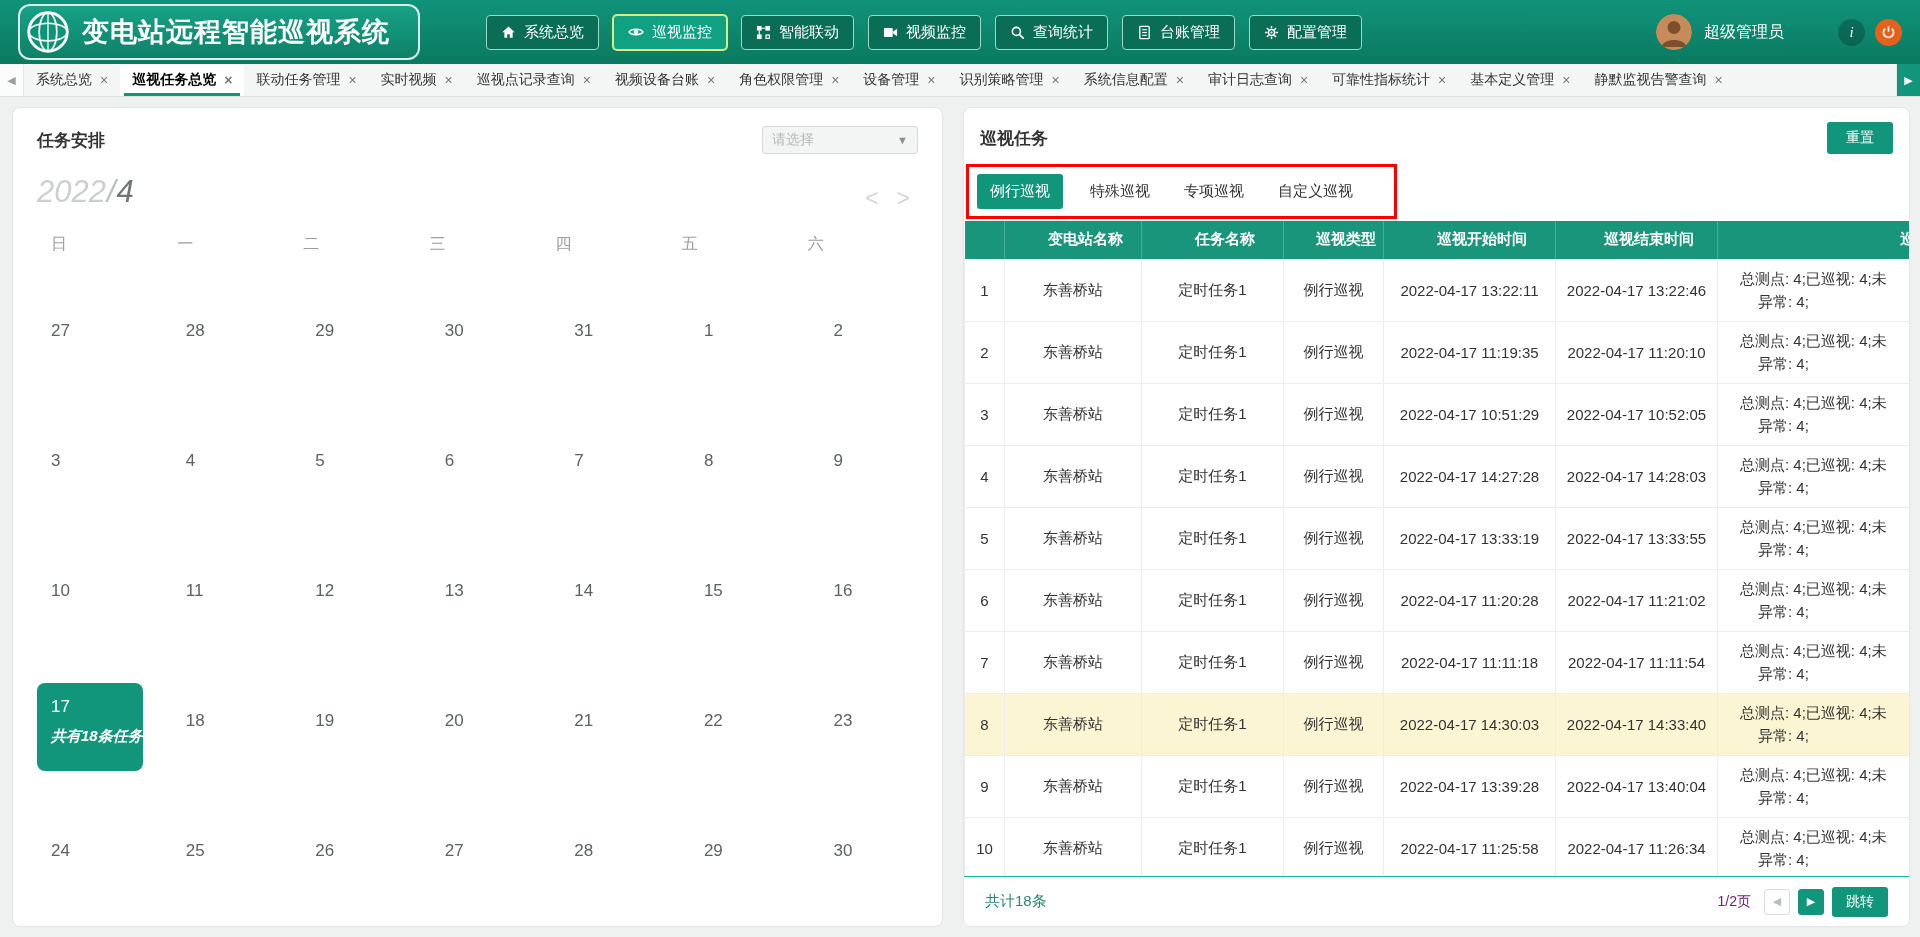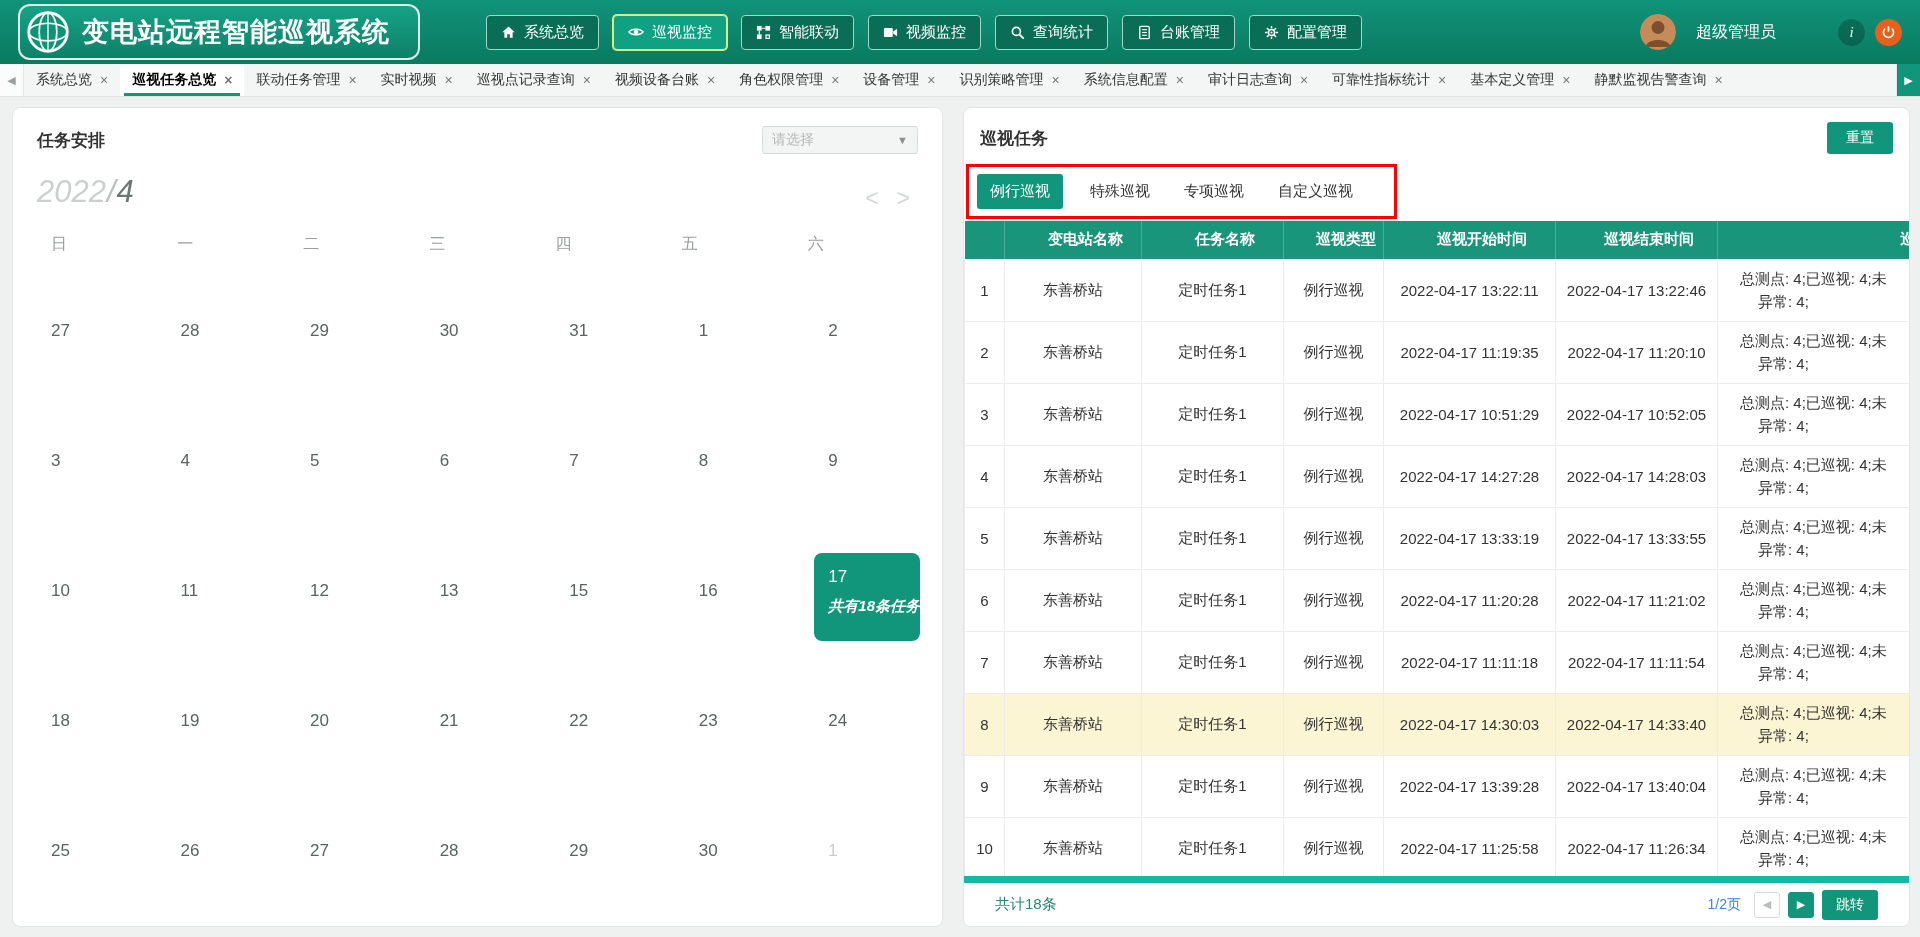--- a/index.html
+++ b/index.html
@@ -26,21 +26,21 @@
     border-radius:12px;background:linear-gradient(180deg,#17a286,#0d8168);
   }
   .app-title{color:#fff;font-size:27px;font-weight:bold;letter-spacing:1px;white-space:nowrap;}
   .main-nav{display:flex;gap:14px;margin-left:66px;}
   .nav-btn{
     display:flex;align-items:center;gap:8px;padding:7px 14px;cursor:pointer;
     background:#0a6d56;border:1px solid #9fd8c6;border-radius:4px;color:#fff;font-size:15px;white-space:nowrap;
   }
   .nav-btn.active{background:#10a183;border:1px solid #d8ec86;box-shadow:0 0 0 1px #d8ec86;}
   .nav-icon{display:flex;align-items:center;}
-  .user-area{margin-left:auto;display:flex;align-items:center;gap:20px;color:#fff;font-size:16px;}
+  .user-area{margin-left:auto;display:flex;align-items:center;gap:12px;color:#fff;font-size:16px;}
   .avatar{width:36px;height:36px;border-radius:50%;overflow:hidden;flex:0 0 auto;}
   .icon-group{display:flex;align-items:center;gap:10px;margin-left:42px;}
   .icon-circle{width:27px;height:27px;border-radius:50%;display:flex;align-items:center;justify-content:center;cursor:pointer;}
   .info-circle{background:rgba(0,0,0,.22);color:#eafff7;font-size:15px;font-style:italic;font-family:"Liberation Serif","DejaVu Serif",serif;}
   .power-circle{background:#e8611c;}
   
   .tab-bar{height:33px;background:#f4f6f5;border-bottom:1px solid #dfe3e2;display:flex;align-items:stretch;}
   .tab-scroll{width:24px;display:flex;align-items:center;justify-content:center;color:#9aa09d;font-size:11px;cursor:pointer;border-right:1px solid #e4e7e6;background:#fbfcfc;}
   .tab-scroll.right{margin-left:auto;border-right:none;border-left:1px solid #e4e7e6;background:var(--primary);color:#fff;}
   #tab-strip{display:flex;}
@@ -84,24 +84,24 @@
   .type-tab.active{background:var(--primary);color:#fff;border-radius:3px;padding:8px 13px;}
   .table-wrap{flex:1;overflow:hidden;margin-top:2px;}
   table{border-collapse:collapse;table-layout:fixed;width:1153px;}
   thead th{background:#18957a;color:#fff;font-size:15px;font-weight:bold;height:38px;border-right:1px solid rgba(255,255,255,.22);text-align:center;padding-left:25px;}
   thead th:last-child{border-right:none;}
   tbody td{height:62px;text-align:center;font-size:15px;color:#333;border:1px solid #ededed;background:#fff;}
   tr.highlight td{background:var(--highlight);}
   td.result-cell{text-align:left;line-height:23px;}
   .result-line1{padding-left:22px;white-space:nowrap;}
   .result-line2{padding-left:40px;white-space:nowrap;}
-  .table-footer{height:50px;border-top:7px solid #14b8a6;display:flex;align-items:center;padding:0 31px;background:#fff;}
+  .table-footer{height:50px;border-top:1px solid #14b8a6;display:flex;align-items:center;padding:0 21px;background:#fff;}
   .total-count{color:#2a8872;font-size:15px;}
   .pager{margin-left:auto;display:flex;align-items:center;gap:8px;}
-  .page-indicator{color:#3b82f6;font-size:14px;margin-right:5px;}
+  .page-indicator{color:#701a75;font-size:14px;margin-right:5px;}
   .pg-btn{width:26px;height:26px;display:flex;align-items:center;justify-content:center;font-size:11px;border:1px solid #d8dcda;background:#fff;color:#b9bdbb;border-radius:3px;cursor:pointer;}
   .pg-btn.next{background:var(--primary);border-color:var(--primary);color:#fff;}
   .jump-btn{background:var(--primary);color:#fff;font-size:14px;padding:6px 14px;border:none;border-radius:3px;cursor:pointer;}
 </style>
 </head>
 <body>
 
 <header class="app-header">
   <div class="brand">
     <span style="display:flex;">
@@ -356,20 +356,23 @@
         <div class="day">
           <div class="dnum">11</div>
         </div>
         <div class="day">
           <div class="dnum">12</div>
         </div>
         <div class="day">
           <div class="dnum">13</div>
         </div>
         <div class="day">
+          <div class="dnum">14</div>
+        </div>
+        <div class="day">
           <div class="dnum">15</div>
         </div>
         <div class="day">
           <div class="dnum">16</div>
         </div>
         <div class="day selected">
           <div class="dnum">17</div>
           <div class="dnote">共有18条任务</div>
         </div>
         <div class="day">

